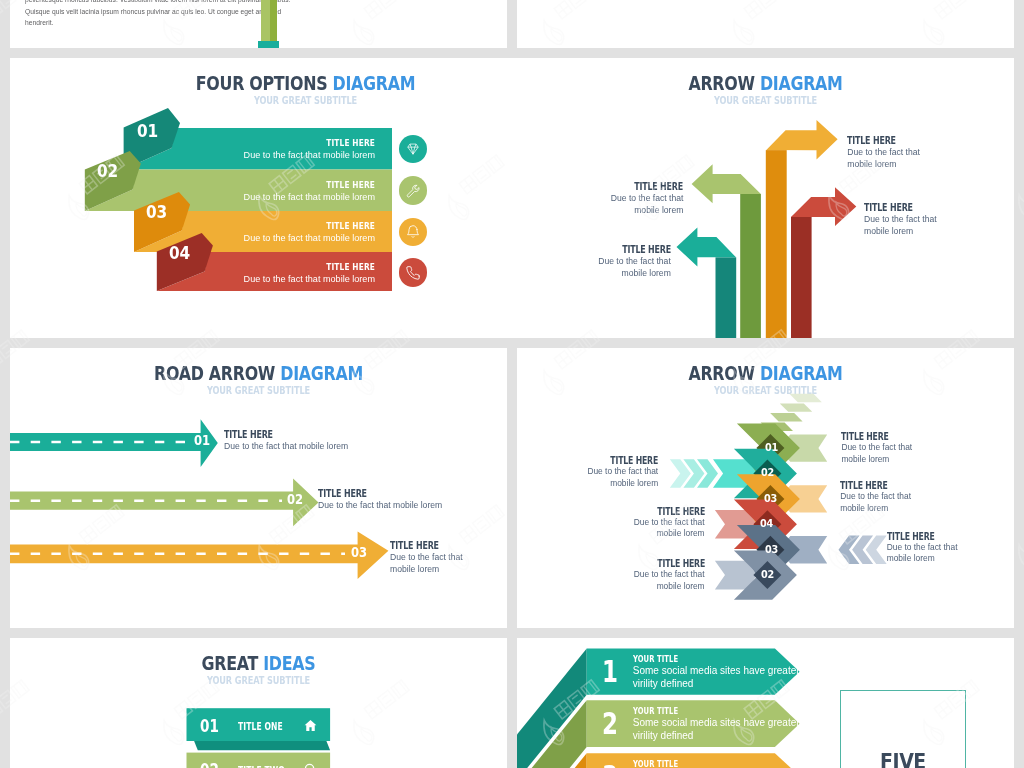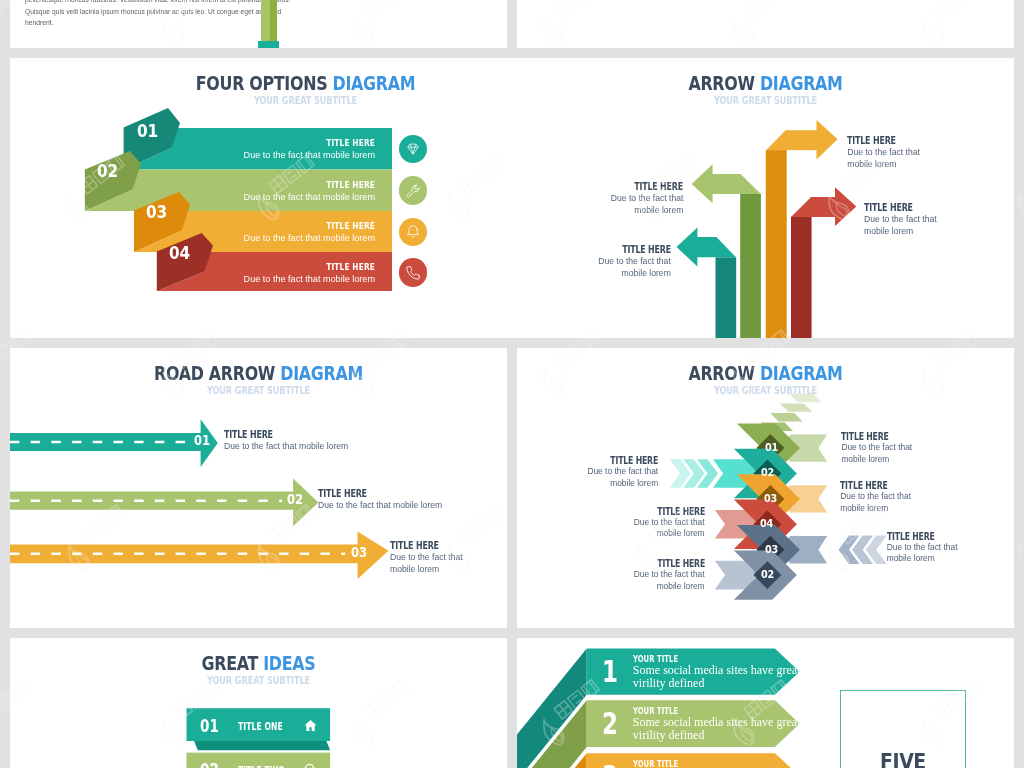--- a/index.html
+++ b/index.html
@@ -76,21 +76,21 @@
          font-size:9.6px;color:#fff;transform:scaleX(.88) scaleY(1.05);transform-origin:left center;letter-spacing:0.1px;}
   .p7ic{position:absolute;left:293px;width:15px;height:15px;}
 
   
   .p8svg{position:absolute;left:0;top:0;}
   .p8num{position:absolute;left:85px;font-family:"DejaVu Sans",sans-serif;font-stretch:condensed;font-weight:bold;font-size:30px;
          color:#fff;transform:scaleX(.85);transform-origin:left center;line-height:34px;}
   .p8txt{position:absolute;left:115.8px;width:180px;}
   .p8h{font-family:"DejaVu Sans",sans-serif;font-stretch:condensed;font-weight:bold;font-size:8.6px;color:#fff;
        transform:scaleX(.88) scaleY(1.05);transform-origin:left center;letter-spacing:0.1px;}
-  .p8d{font-family:Liberation Serif, serif;font-size:12px;color:#fff;line-height:13px;}
+  .p8d{font-family:Liberation Sans, sans-serif;font-size:10px;color:#fff;line-height:13px;}
   .p8d:first-of-type{margin-top:1px;}
   .p8box{position:absolute;left:322.7px;top:51.6px;width:124.5px;height:120px;border:1px solid #4fb5a4;}
   .p8boxlbl{position:absolute;left:322.7px;top:112px;width:126.5px;text-align:center;
             font-family:"DejaVu Sans",sans-serif;font-stretch:condensed;font-weight:bold;font-size:21px;
             color:#3b4a5c;letter-spacing:-0.4px;}
   
   .p5svg{position:absolute;left:0;top:0;}
   .p5num{position:absolute;font-family:"DejaVu Sans",sans-serif;font-weight:bold;font-size:14.5px;
          color:#fff;transform:scaleX(.8);transform-origin:left center;line-height:15px;}
   .p5txt{position:absolute;width:190px;}

